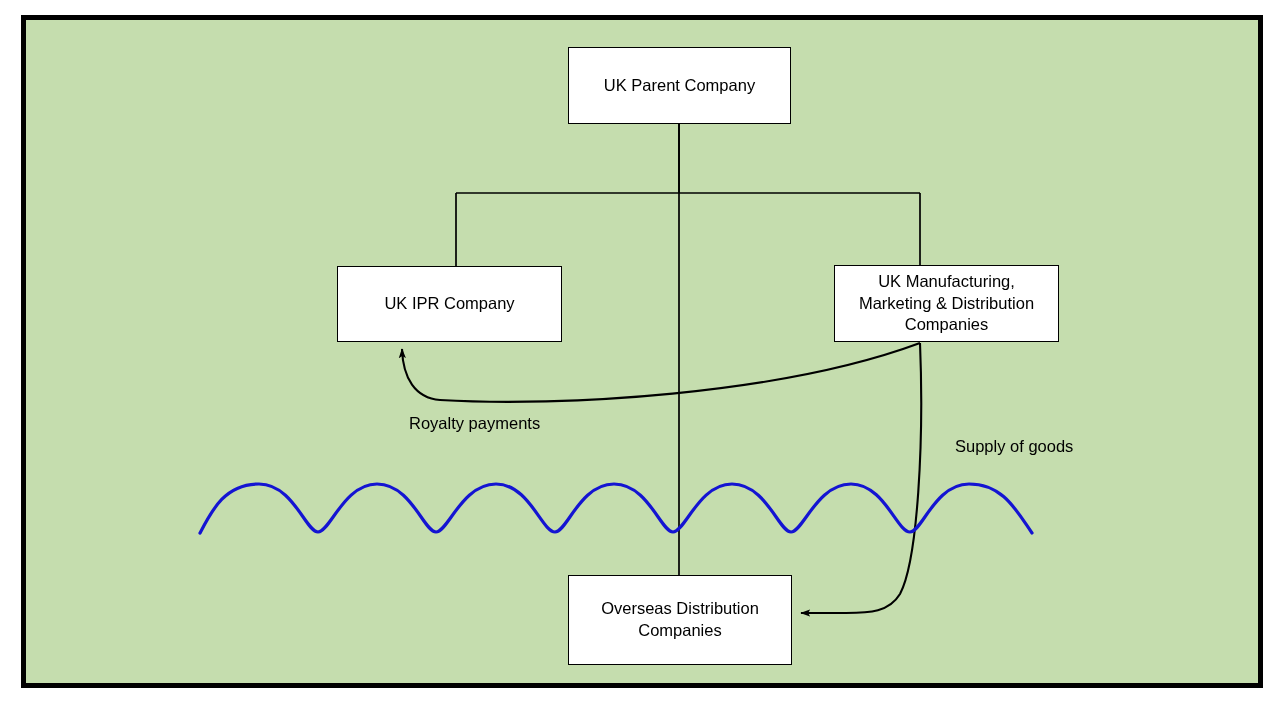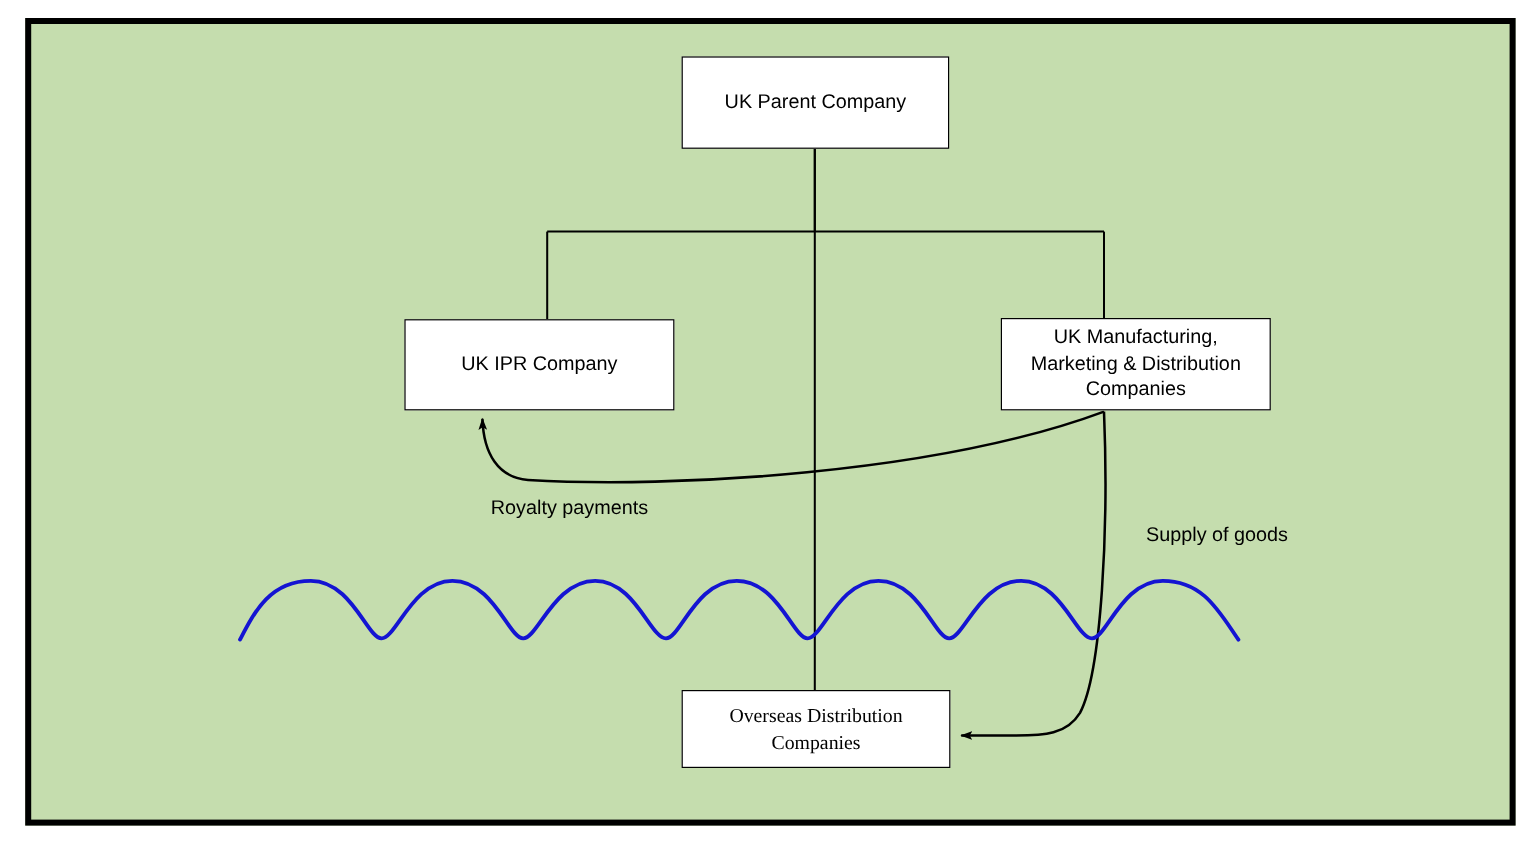--- a/index.html
+++ b/index.html
@@ -47,21 +47,21 @@
     font-family: "Liberation Sans", sans-serif;
   }
   .node-box .node-label {
     display: block;
     padding: 0 6px;
     white-space: pre-line;
   }
   #node-parent   { left: 568px; top: 47px;  width: 223px; height: 77px; }
   #node-ipr      { left: 337px; top: 266px; width: 225px; height: 76px; }
   #node-mfg      { left: 834px; top: 265px; width: 225px; height: 77px; }
-  #node-overseas { left: 568px; top: 575px; width: 224px; height: 65px; font-family: Liberation Serif, serif; }
+  #node-overseas { left: 568px; top: 575px; width: 224px; height: 90px; }
 
   .edge-label {
     position: absolute;
     color: #000000;
     font-size: 16.5px;
     font-family: "Liberation Sans", sans-serif;
     white-space: nowrap;
   }
   #label-royalty { left: 409px; top: 414px; }
   #label-supply  { left: 955px; top: 421px; margin-top: 16px; }

